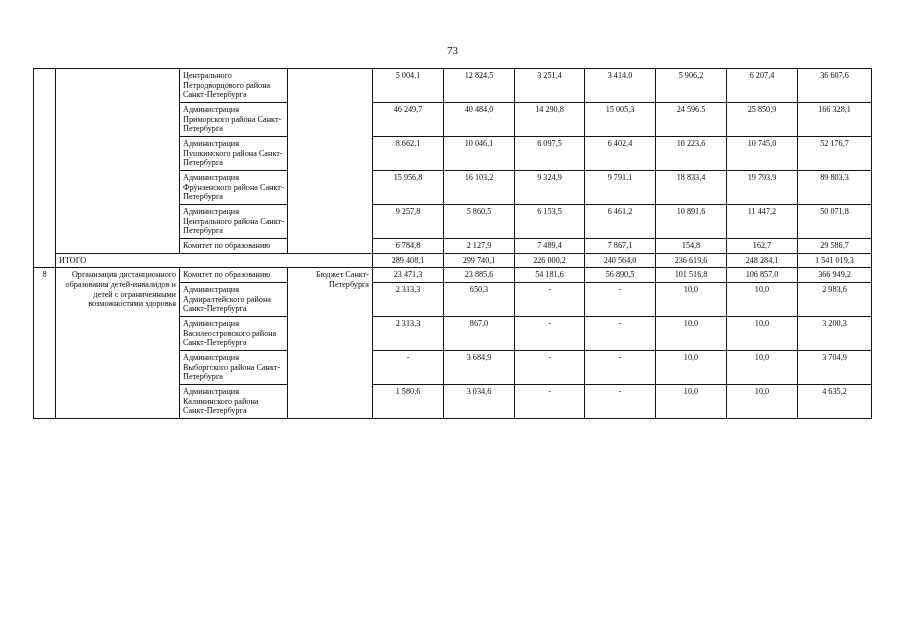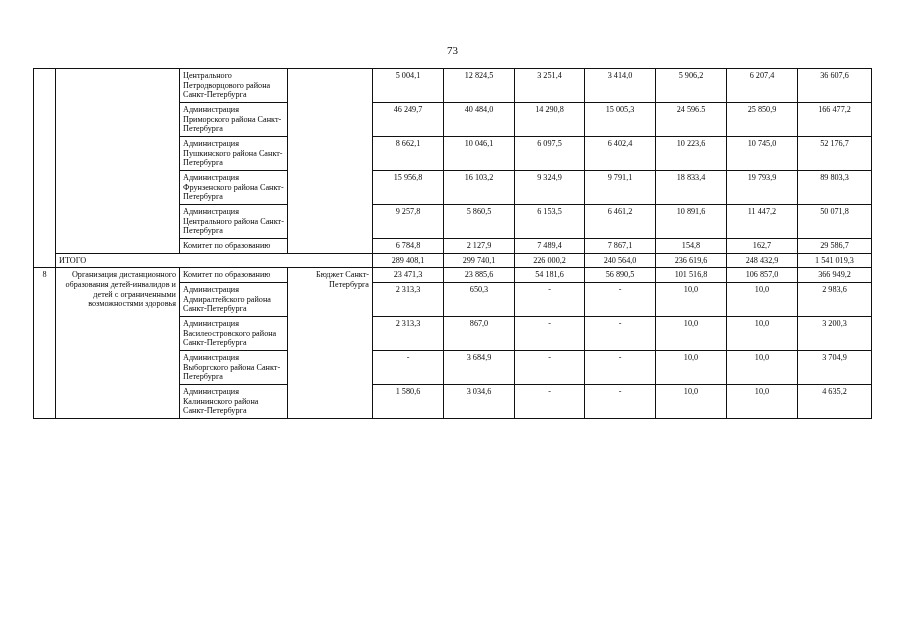--- a/index.html
+++ b/index.html
@@ -122,21 +122,21 @@
         </tr>
 
         <tr>
           <td class="org">Администрация Приморского района Санкт-Петербурга</td>
           <td class="num">46 249,7</td>
           <td class="num">40 484,0</td>
           <td class="num">14 290,8</td>
           <td class="num">15 005,3</td>
           <td class="num">24 596.5</td>
           <td class="num">25 850,9</td>
-          <td class="num">166 477,2</td>
+          <td class="num">166 328,1</td>
         </tr>
 
         <tr>
           <td class="org">Администрация Пушкинского района Санкт-Петербурга</td>
           <td class="num">8 662,1</td>
           <td class="num">10 046,1</td>
           <td class="num">6 097,5</td>
           <td class="num">6 402,4</td>
           <td class="num">10 223,6</td>
           <td class="num">10 745,0</td>
@@ -176,21 +176,21 @@
           <td class="num">29 586,7</td>
         </tr>
 
         <tr>
           <td class="total-label" colspan="3">ИТОГО</td>
           <td class="num">289 408,1</td>
           <td class="num">299 740,1</td>
           <td class="num">226 000,2</td>
           <td class="num">240 564,0</td>
           <td class="num">236 619,6</td>
-          <td class="num">248 432,9</td>
+          <td class="num">248 284,1</td>
           <td class="num">1 541 019,3</td>
         </tr>
 
         <tr>
           <td class="idx" rowspan="5">8</td>
           <td class="name" rowspan="5">Организация дистанционного образования детей-инвалидов и детей с ограниченными возможностями здоровья</td>
           <td class="org">Комитет по образованию</td>
           <td class="src" rowspan="5">Бюджет Санкт-Петербурга</td>
           <td class="num">23 471,3</td>
           <td class="num">23 885,6</td>

